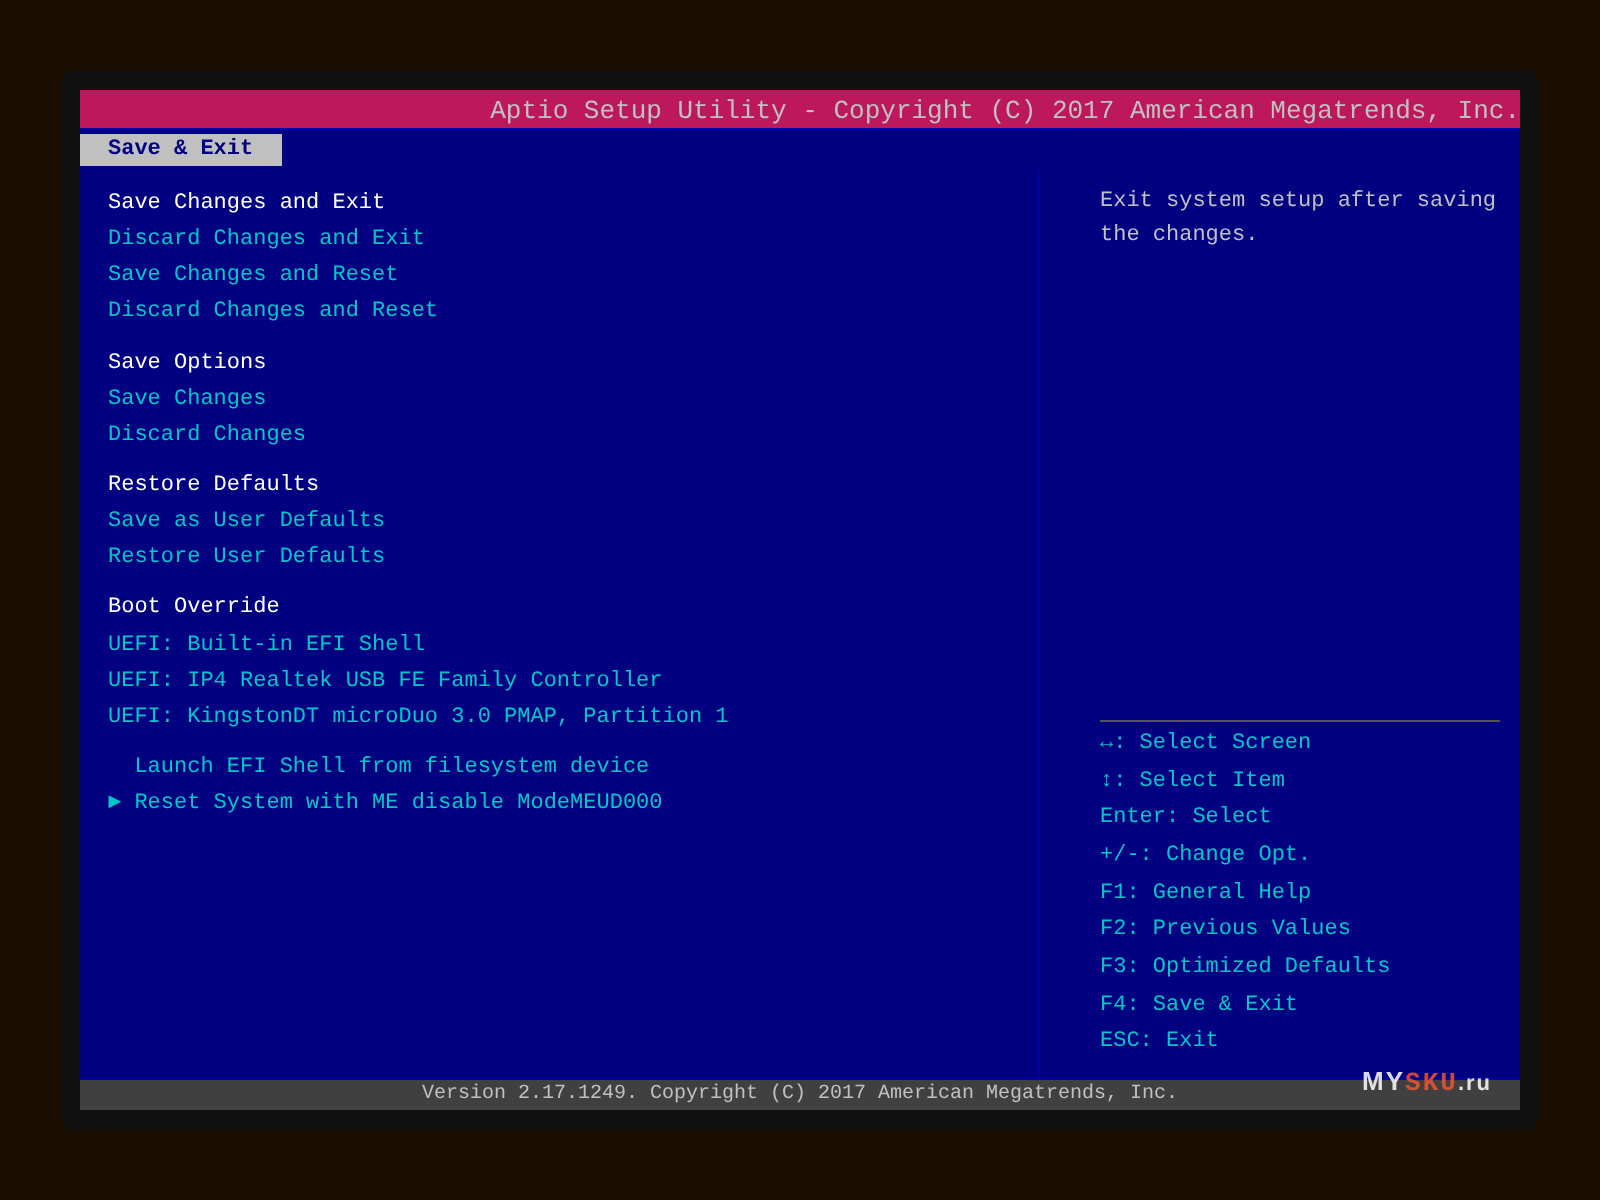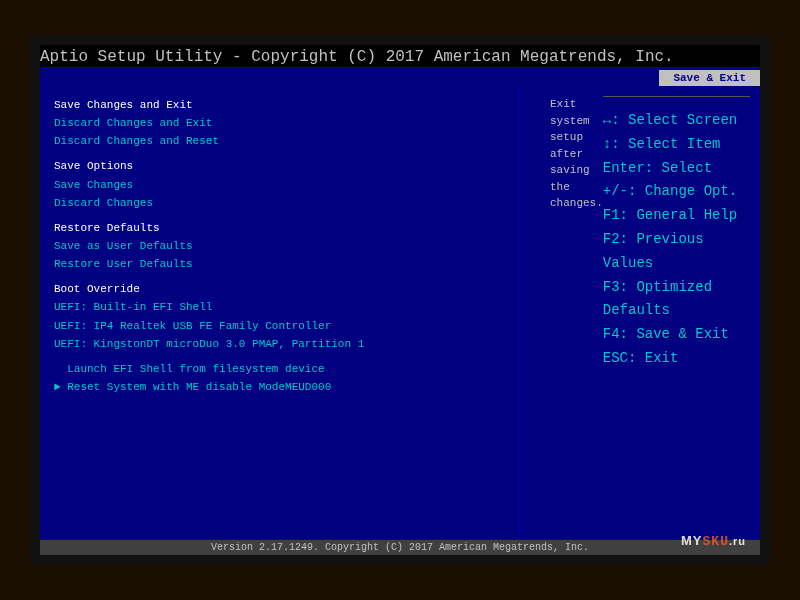--- a/index.html
+++ b/index.html
@@ -26,33 +26,33 @@
       height: 100%;
       background: #000080;
       color: #c0c0c0;
       font-size: 11.5px;
       display: flex;
       flex-direction: column;
       position: relative;
     }
     
     .header-bar {
-      background: #000000;
-      color: #c0c0c0;
-      text-align: left;
+      background: #be185d;
+      color: #c0c0c0;
+      text-align: right;
       padding: 3px 0 1px 0;
-      font-size: 16px;
+      font-size: 13px;
       border-bottom: 1px solid #00a;
     }
     .header-bar .copyright {
       color: #c0c0c0;
     }
     .tab-bar {
       display: flex;
-      justify-content: flex-end;
+      justify-content: flex-start;
       background: #000080;
       padding: 2px 0;
     }
     .tab-item {
       padding: 2px 14px;
       color: #c0c0c0;
       font-size: 11px;
       cursor: pointer;
     }
     .tab-item.active {
@@ -70,33 +70,33 @@
     .left-panel {
       flex: 1;
       padding: 8px 10px;
       border-right: 1px solid #00a;
       overflow: hidden;
     }
     .right-panel {
       width: 220px;
       padding: 8px 10px;
       display: flex;
-      flex-direction: row;
+      flex-direction: column;
     }
     .right-desc {
       flex: 1;
       color: #c0c0c0;
       font-size: 11px;
       line-height: 1.5;
     }
     .right-help {
       border-top: 1px solid #555;
-      padding-top: 12px;
+      padding-top: 2px;
       color: #00c8c8;
-      font-size: 14px;
+      font-size: 11px;
       line-height: 1.7;
     }
     
     .menu-item {
       font-size: 11px;
       line-height: 1.65;
       padding-left: 4px;
     }
     .menu-item.white {
       color: #ffffff;
@@ -145,20 +145,21 @@
     <div class="tab-bar">
       <div class="tab-item active">Save &amp; Exit</div>
     </div>
 
     <div class="main-content">
 
       <div class="left-panel">
 
         <div class="menu-item white">Save Changes and Exit</div>
         <div class="menu-item cyan">Discard Changes and Exit</div>
+        <div class="menu-item cyan">Save Changes and Reset</div>
         <div class="menu-item cyan">Discard Changes and Reset</div>
 
         <div class="menu-spacer"></div>
 
         <div class="menu-item white">Save Options</div>
         <div class="menu-item cyan">Save Changes</div>
         <div class="menu-item cyan">Discard Changes</div>
 
         <div class="menu-spacer"></div>
 

